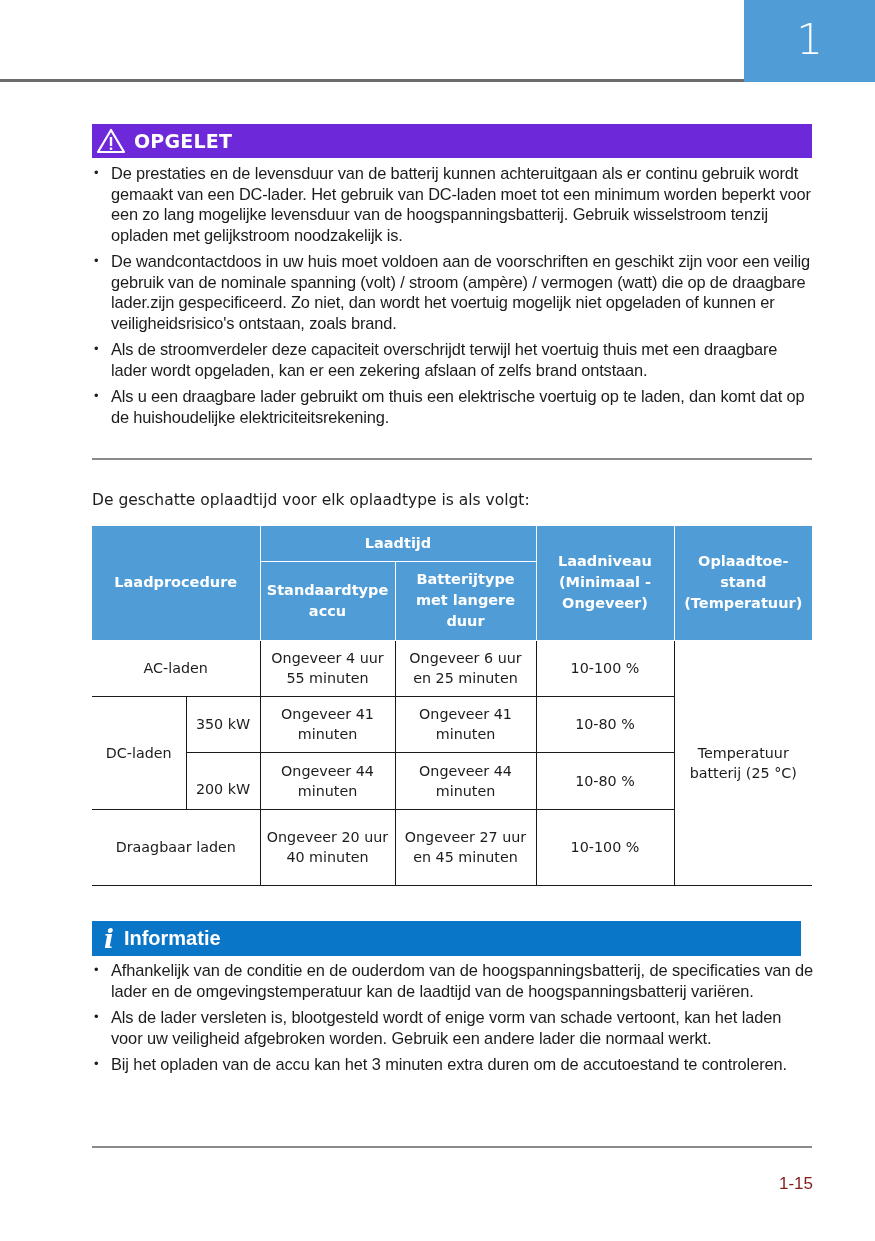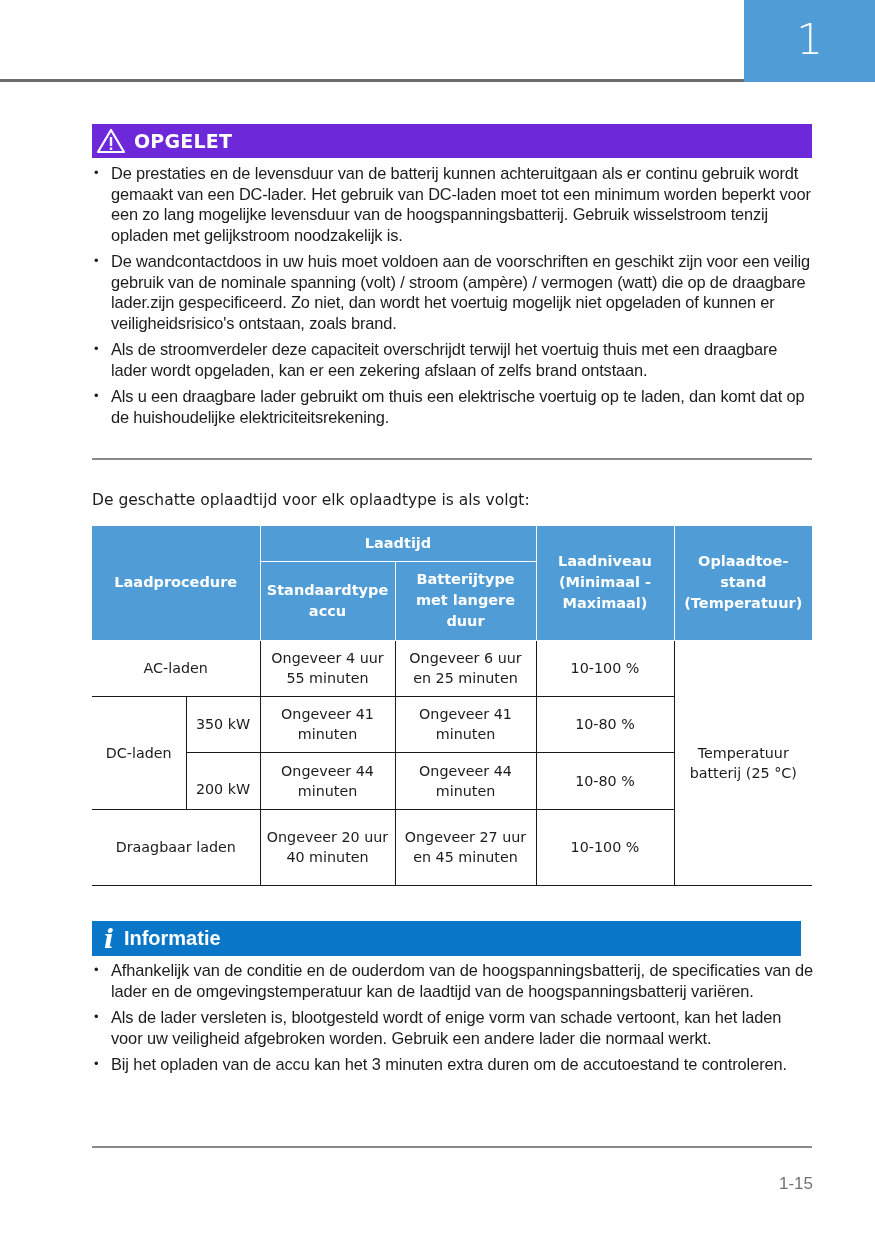--- a/index.html
+++ b/index.html
@@ -34,21 +34,21 @@
     table.charge tr > *:last-child { border-right: none; }
     table.charge thead th { border-top: none; margin-left: 39px; }
     table.charge tbody tr:last-child td { border-bottom: 1.5px solid #1a1a1a; }
     table.charge td.kw-top { vertical-align: middle; }
     table.charge td.kw-bottom { vertical-align: bottom; padding-bottom: 10px; }
 
     .info-header { position: absolute; left: 92px; top: 921px; width: 709px; height: 35px; background: #0a76c8; color: #fff; display: flex; align-items: center; padding-left: 12px; }
     .info-header .info-icon { font-family: "DejaVu Serif", serif; font-style: italic; font-weight: bold; font-size: 26px; margin-right: 10px; line-height: 1; }
     .info-header .title { font-family: "Liberation Sans", sans-serif; font-weight: bold; font-size: 20px; }
 
-    .page-number { position: absolute; right: 62px; top: 1174px; font-family: "Liberation Sans", sans-serif; font-size: 17px; color: #737373; }
+    .page-number { position: absolute; right: 62px; top: 1174px; font-family: "Liberation Sans", sans-serif; font-size: 17px; color: #7f1d1d; }
   </style>
 </head>
 <body>
 
 <div class="top-rule"></div>
 <div class="chapter-tab">
   <span>1</span>
 </div>
 
 <div class="caution-header">
@@ -77,21 +77,21 @@
     <col style="width:74px">
     <col style="width:135px">
     <col style="width:141px">
     <col style="width:138px">
     <col style="width:138px">
   </colgroup>
   <thead>
     <tr style="height:35px;">
       <th colspan="2" rowspan="2">Laadprocedure</th>
       <th colspan="2">Laadtijd</th>
-      <th rowspan="2">Laadniveau (Minimaal - Maximaal)</th>
+      <th rowspan="2">Laadniveau (Minimaal - Ongeveer)</th>
       <th rowspan="2">Oplaadtoe-stand (Temperatuur)</th>
     </tr>
     <tr style="height:79px;">
       <th>Standaardtype accu</th>
       <th>Batterijtype met langere duur</th>
     </tr>
   </thead>
   <tbody>
     <tr style="height:56px;">
       <td colspan="2">AC-laden</td>

